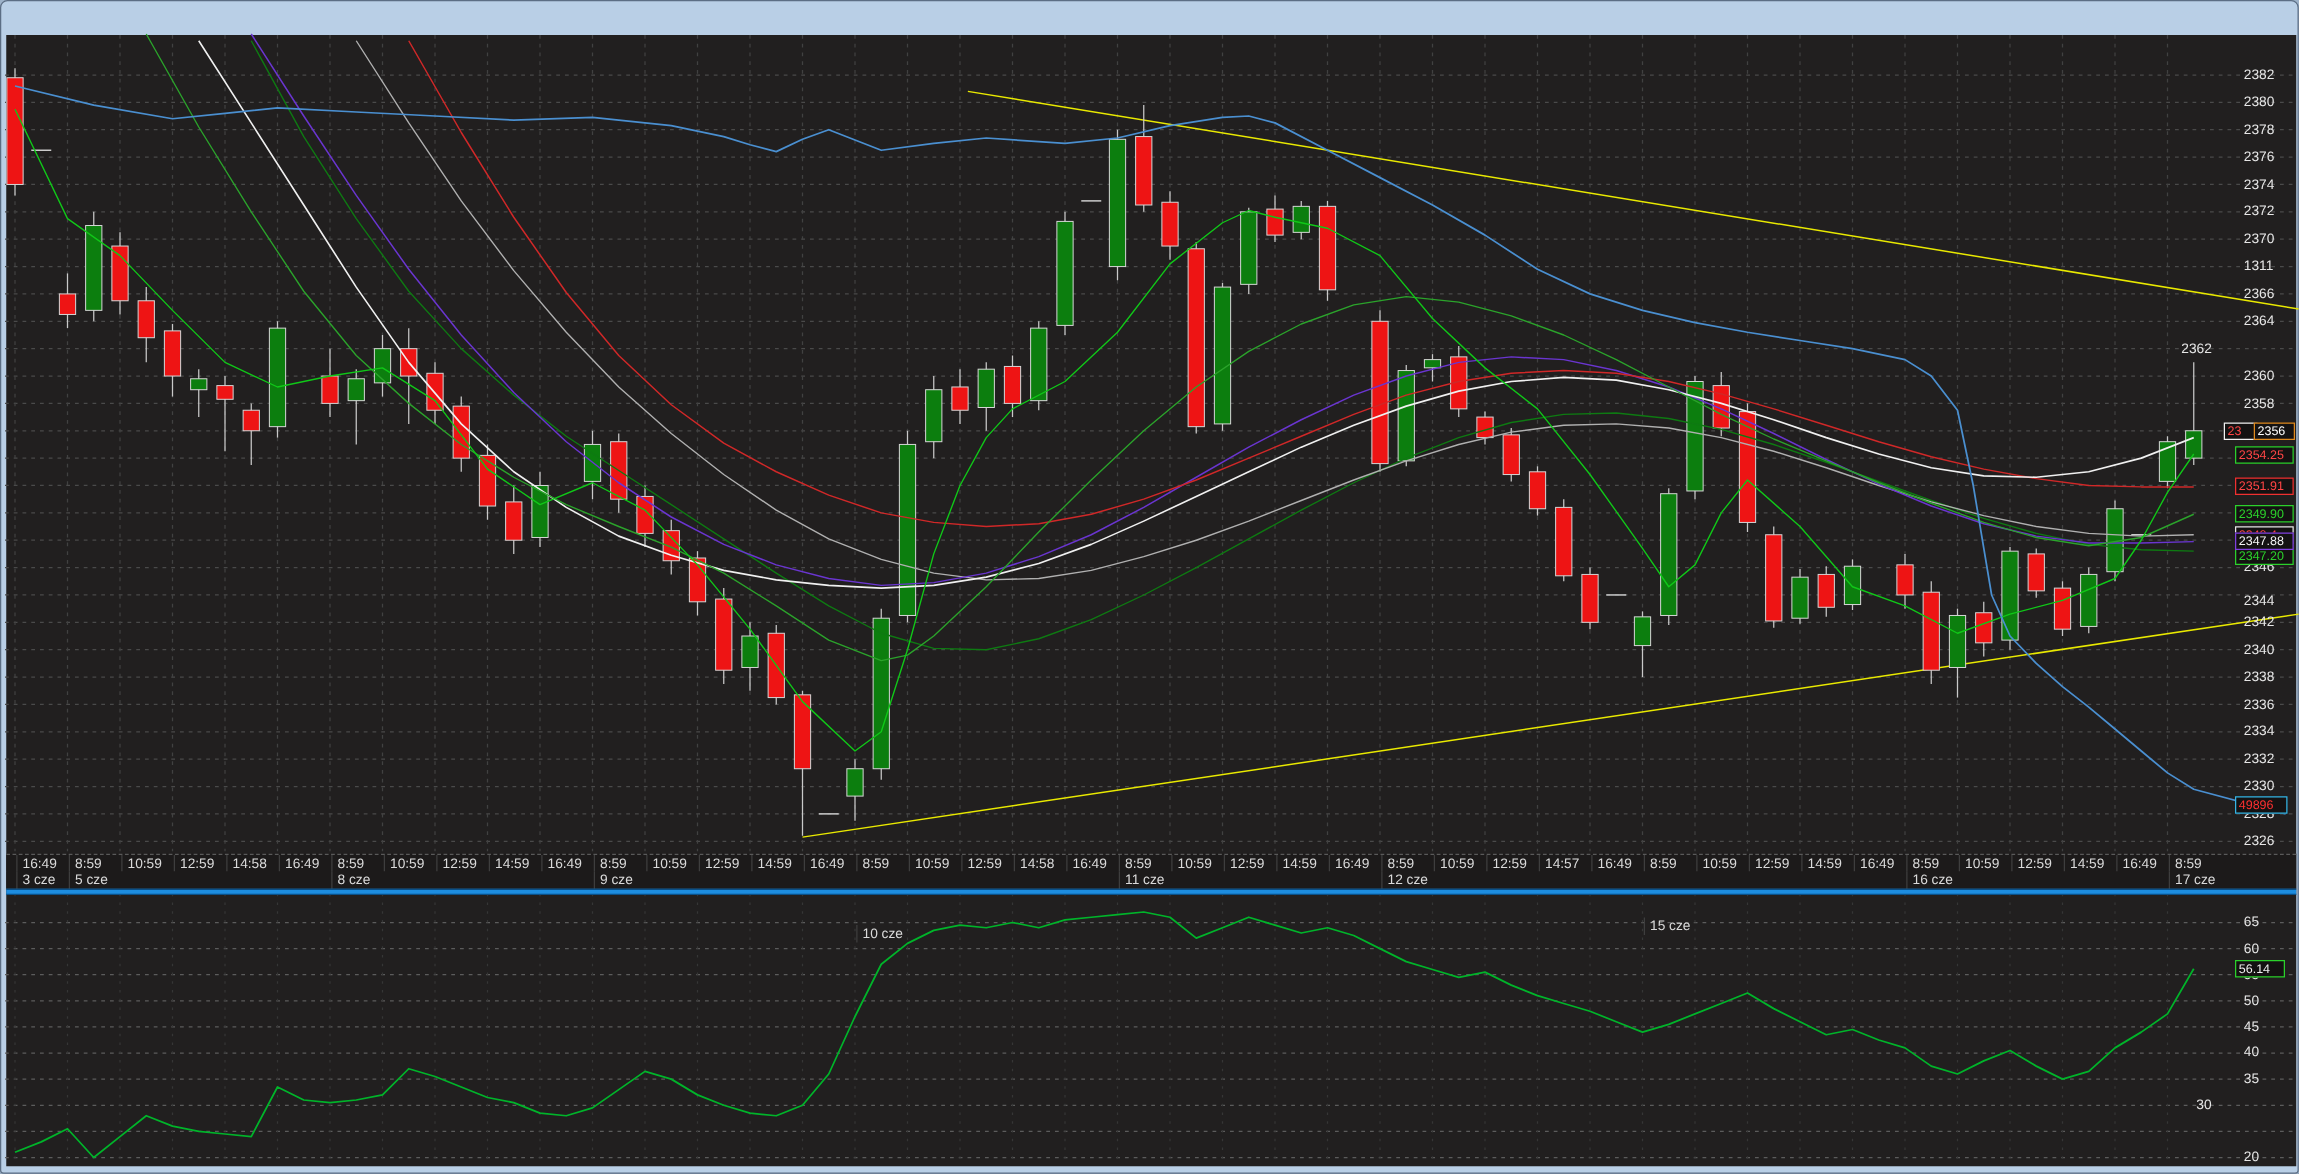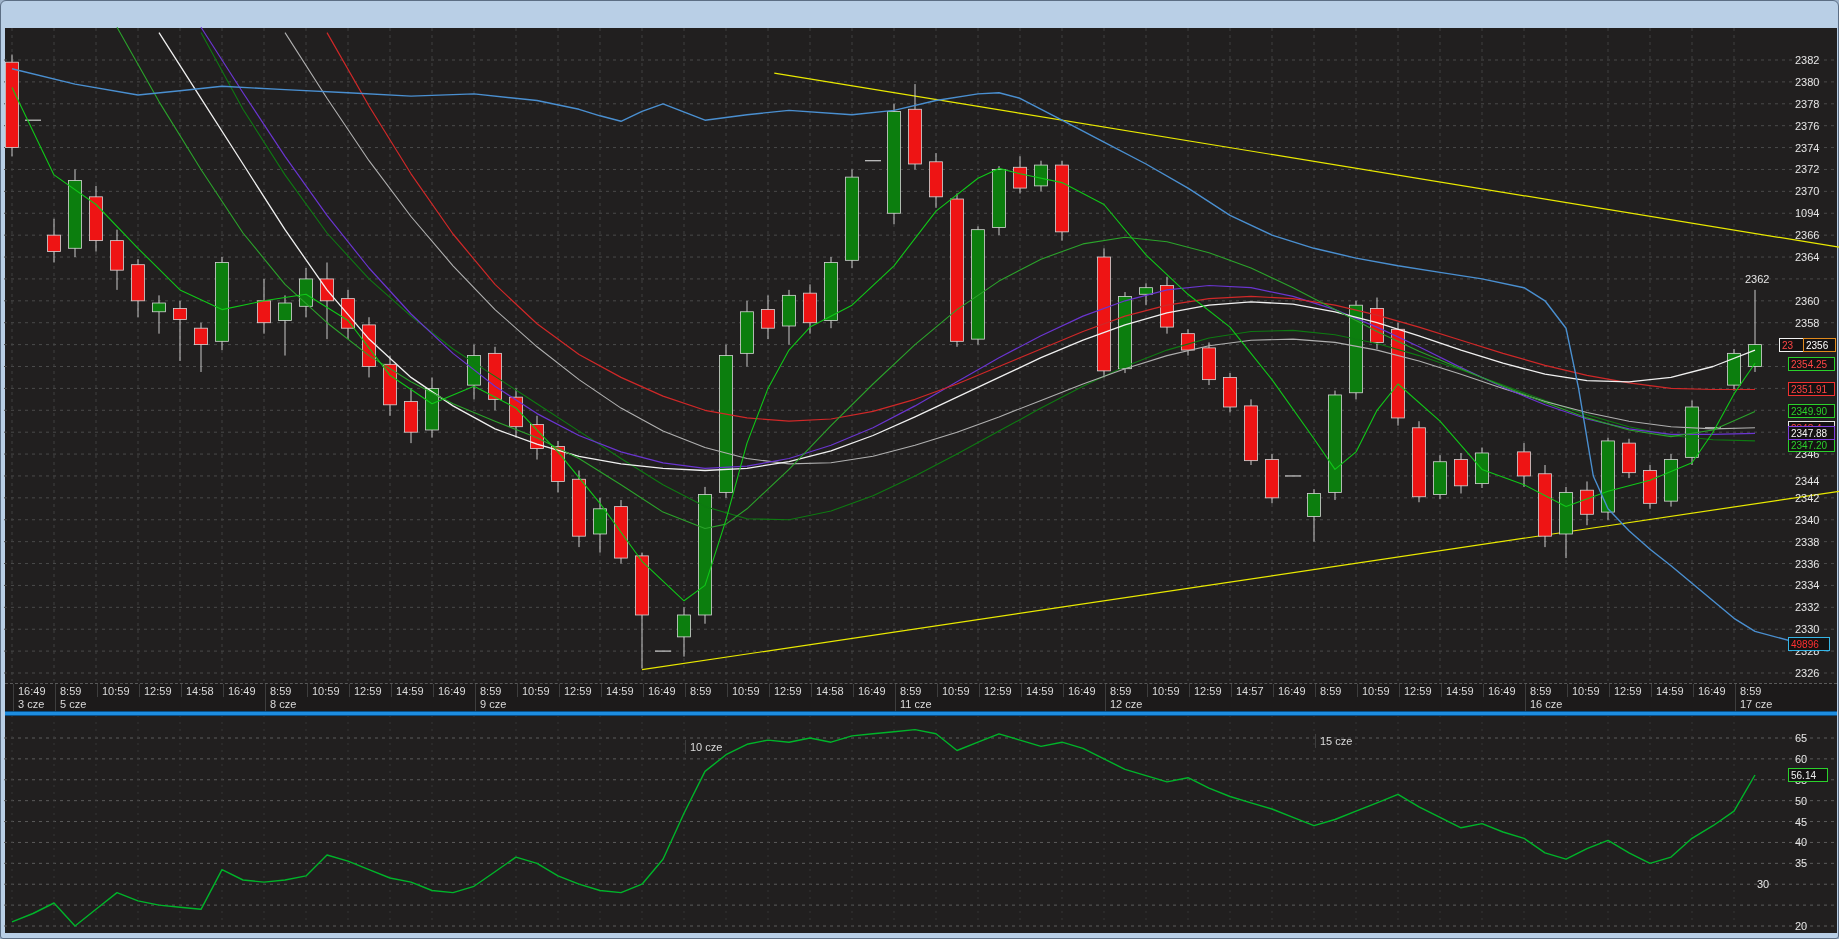--- a/index.html
+++ b/index.html
@@ -395,21 +395,21 @@
     <path d="M12.0 921.8 L33.0 913.5 L54.0 903.0 L75.0 926.0 L96.0 909.3 L117.0 892.6 L138.0 900.9 L159.0 905.1 L180.0 907.2 L201.0 909.3 L222.0 869.6 L243.0 880.0 L264.0 882.1 L285.0 880.0 L306.0 875.9 L327.0 855.0 L348.0 861.2 L369.0 869.6 L390.0 878.0 L411.0 882.1 L432.0 890.5 L453.0 892.6 L474.0 886.3 L495.0 871.7 L516.0 857.1 L537.0 863.3 L558.0 875.9 L579.0 884.2 L600.0 890.5 L621.0 892.6 L642.0 884.2 L663.0 859.2 L684.0 813.2 L705.0 771.4 L726.0 754.7 L747.0 744.3 L768.0 740.1 L789.0 742.2 L810.0 738.0 L831.0 742.2 L852.0 735.9 L873.0 733.8 L894.0 731.7 L915.0 729.6 L936.0 733.8 L957.0 750.5 L978.0 742.2 L999.0 733.8 L1020.0 740.1 L1041.0 746.4 L1062.0 742.2 L1083.0 748.4 L1104.0 758.9 L1125.0 769.3 L1146.0 775.6 L1167.0 781.9 L1188.0 777.7 L1209.0 788.1 L1230.0 796.5 L1251.0 802.8 L1272.0 809.0 L1293.0 817.4 L1314.0 825.7 L1335.0 819.5 L1356.0 811.1 L1377.0 802.8 L1398.0 794.4 L1419.0 806.9 L1440.0 817.4 L1461.0 827.8 L1482.0 823.6 L1503.0 832.0 L1524.0 838.3 L1545.0 852.9 L1566.0 859.2 L1587.0 848.7 L1608.0 840.4 L1629.0 852.9 L1650.0 863.3 L1671.0 857.1 L1692.0 838.3 L1713.0 825.7 L1734.0 811.1 L1755.0 775.0" fill="none" stroke="#00b42a" stroke-width="1.4" stroke-linejoin="round"></path>
   </svg>
 <div id="overlay">
     <div class="ptick" style="left: 1795px; top: 54px;">2382</div>
     <div class="ptick" style="left: 1795px; top: 75.8929px;">2380</div>
     <div class="ptick" style="left: 1795px; top: 97.7857px;">2378</div>
     <div class="ptick" style="left: 1795px; top: 119.679px;">2376</div>
     <div class="ptick" style="left: 1795px; top: 141.571px;">2374</div>
     <div class="ptick" style="left: 1795px; top: 163.464px;">2372</div>
     <div class="ptick" style="left: 1795px; top: 185.357px;">2370</div>
-    <div class="ptick" style="left: 1795px; top: 207.25px;">1094</div>
+    <div class="ptick" style="left: 1795px; top: 207.25px;">1311</div>
     <div class="ptick" style="left: 1795px; top: 229.143px;">2366</div>
     <div class="ptick" style="left: 1795px; top: 251.036px;">2364</div>
     <div class="ptick" style="left: 1745px; top: 272.929px;">2362</div>
     <div class="ptick" style="left: 1795px; top: 294.821px;">2360</div>
     <div class="ptick" style="left: 1795px; top: 316.714px;">2358</div>
     <div class="ptick" style="left: 1795px; top: 338.607px;">2356</div>
     <div class="ptick" style="left: 1795px; top: 360.5px;">2354</div>
     <div class="ptick" style="left: 1795px; top: 382.393px;">2352</div>
     <div class="ptick" style="left: 1795px; top: 404.286px;">2350</div>
     <div class="ptick" style="left: 1795px; top: 426.179px;">2348</div>

